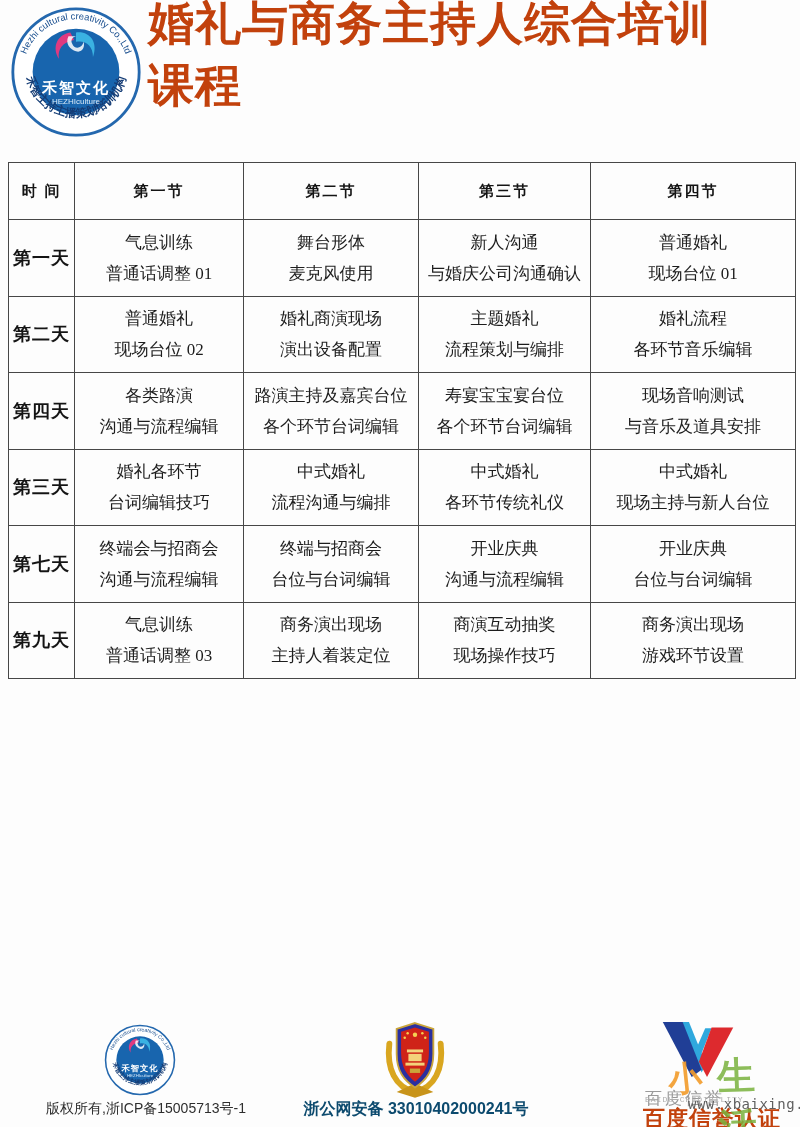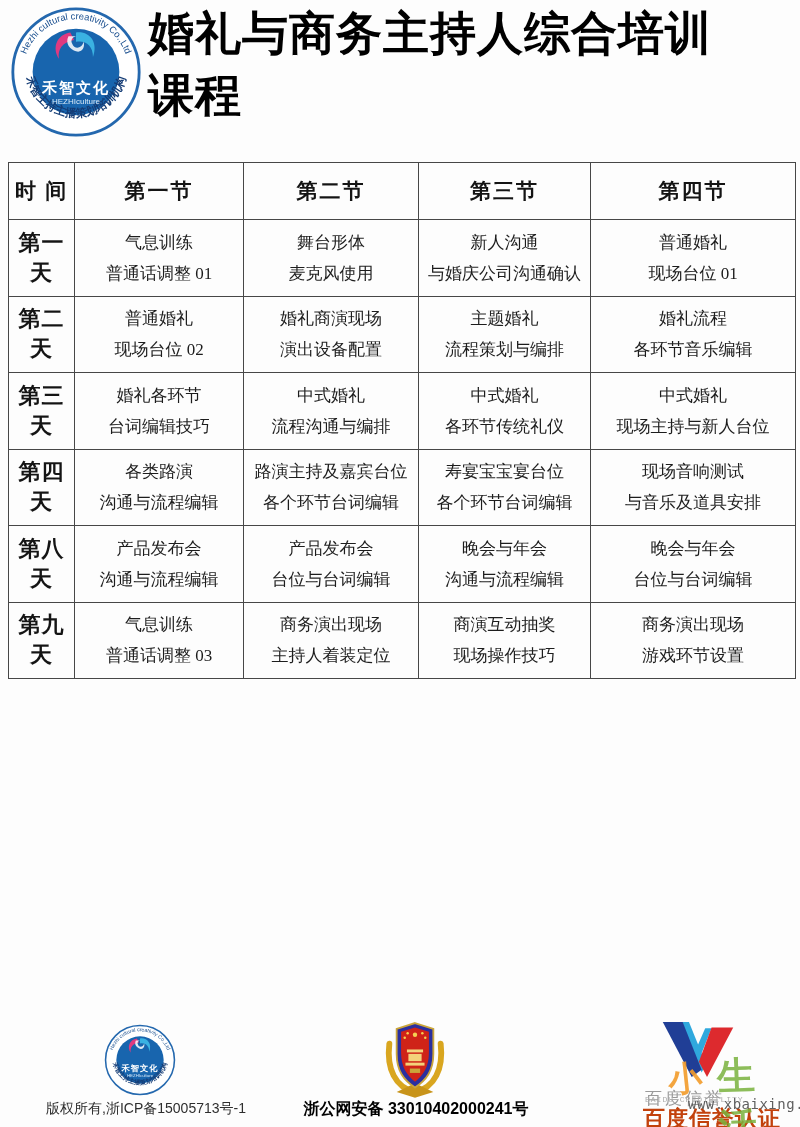--- a/index.html
+++ b/index.html
@@ -1,45 +1,45 @@
 <!DOCTYPE html>
 <html><head>
 <meta charset="utf-8">
 <style>
   html,body{margin:0;padding:0;}
   .page{position:relative;width:800px;height:1127px;background:#fdfdfd;overflow:hidden;
         font-family:"Liberation Serif","DejaVu Serif",serif;color:#1c1c1c;}
 
   
   .hz-logo{position:absolute;left:10px;top:6px;width:132px;height:132px;}
-  .page-title{position:absolute;left:148px;top:30px;width:600px;height:70px;
+  .page-title{position:absolute;left:148px;top:20px;width:600px;height:70px;
               display:flex;align-items:center;justify-content:center;
-              font-size:46px;font-weight:bold;color:#000000;letter-spacing:1px;
+              font-size:46px;font-weight:bold;color:#c2410c;letter-spacing:1px;
               font-family:"Liberation Serif","DejaVu Serif",serif;}
 
   
   table.schedule{position:absolute;left:8px;top:162px;width:787px;
                  border-collapse:collapse;table-layout:fixed;background:#fdfdfd;}
   table.schedule th,table.schedule td{border:1px solid #474747;padding:0;
                  text-align:center;vertical-align:middle;}
   table.schedule thead tr{height:57px;}
   table.schedule tbody tr{height:76.5px;}
-  .th-cell{font-size:21px;font-weight:600;letter-spacing:2px;color:#141414;margin-left:12px;}
-  .day{font-size:22px;font-weight:600;color:#141414;letter-spacing:1px;}
+  .th-cell{font-size:15px;font-weight:600;letter-spacing:2px;color:#141414;margin-left:12px;}
+  .day{font-size:18px;font-weight:600;color:#141414;letter-spacing:1px;}
   .cl{font-size:17px;line-height:31px;color:#1d1d1d;}
 
   
   .f-logo{position:absolute;left:104px;top:1024px;width:72px;height:72px;}
   .f-copy{position:absolute;left:24px;top:1100px;width:244px;text-align:center;
           font-family:"Liberation Sans","DejaVu Sans",sans-serif;
           font-size:14px;color:#2e2e2e;}
   .f-badge{position:absolute;left:382px;top:1018px;width:66px;height:82px;}
   .f-police{position:absolute;left:285px;top:1099px;width:262px;text-align:center;
           font-family:"Liberation Sans","DejaVu Sans",sans-serif;
-          font-size:16px;font-weight:bold;color:#000000;}
+          font-size:16px;font-weight:bold;color:#0c4a6e;}
   .baidu-v{position:absolute;left:654px;top:1022px;width:88px;height:56px;}
   .baidu-cn{position:absolute;left:645px;top:1075px;width:110px;
           font-family:"Liberation Sans","DejaVu Sans",sans-serif;
           font-size:17px;letter-spacing:3px;color:#9a9a9a;margin-top:12px;}
   .baidu-en{position:absolute;left:645px;top:1095px;width:130px;
           font-family:Liberation Mono, monospace;
           font-size:8px;letter-spacing:1px;color:#ababab;}
   .baidu-cert{position:absolute;left:643px;top:1104px;width:140px;
           font-family:"Liberation Sans","DejaVu Sans",sans-serif;
           font-size:22px;font-weight:bold;letter-spacing:1px;color:#c2410c;}
@@ -132,73 +132,73 @@
         <td>
             <div class="cl">主题婚礼</div>
             <div class="cl">流程策划与编排</div>
           </td>
         <td>
             <div class="cl">婚礼流程</div>
             <div class="cl">各环节音乐编辑</div>
           </td>
       </tr>
       <tr>
+        <td class="day">第四天</td>
+        <td>
+            <div class="cl">各类路演</div>
+            <div class="cl">沟通与流程编辑</div>
+          </td>
+        <td>
+            <div class="cl">路演主持及嘉宾台位</div>
+            <div class="cl">各个环节台词编辑</div>
+          </td>
+        <td>
+            <div class="cl">寿宴宝宝宴台位</div>
+            <div class="cl">各个环节台词编辑</div>
+          </td>
+        <td>
+            <div class="cl">现场音响测试</div>
+            <div class="cl">与音乐及道具安排</div>
+          </td>
+      </tr>
+      <tr>
         <td class="day">第三天</td>
         <td>
             <div class="cl">婚礼各环节</div>
             <div class="cl">台词编辑技巧</div>
           </td>
         <td>
             <div class="cl">中式婚礼</div>
             <div class="cl">流程沟通与编排</div>
           </td>
         <td>
             <div class="cl">中式婚礼</div>
             <div class="cl">各环节传统礼仪</div>
           </td>
         <td>
             <div class="cl">中式婚礼</div>
             <div class="cl">现场主持与新人台位</div>
           </td>
       </tr>
       <tr>
-        <td class="day">第四天</td>
-        <td>
-            <div class="cl">各类路演</div>
+        <td class="day">第七天</td>
+        <td>
+            <div class="cl">终端会与招商会</div>
             <div class="cl">沟通与流程编辑</div>
           </td>
         <td>
-            <div class="cl">路演主持及嘉宾台位</div>
-            <div class="cl">各个环节台词编辑</div>
-          </td>
-        <td>
-            <div class="cl">寿宴宝宝宴台位</div>
-            <div class="cl">各个环节台词编辑</div>
-          </td>
-        <td>
-            <div class="cl">现场音响测试</div>
-            <div class="cl">与音乐及道具安排</div>
-          </td>
-      </tr>
-      <tr>
-        <td class="day">第八天</td>
-        <td>
-            <div class="cl">产品发布会</div>
+            <div class="cl">终端与招商会</div>
+            <div class="cl">台位与台词编辑</div>
+          </td>
+        <td>
+            <div class="cl">开业庆典</div>
             <div class="cl">沟通与流程编辑</div>
           </td>
         <td>
-            <div class="cl">产品发布会</div>
-            <div class="cl">台位与台词编辑</div>
-          </td>
-        <td>
-            <div class="cl">晚会与年会</div>
-            <div class="cl">沟通与流程编辑</div>
-          </td>
-        <td>
-            <div class="cl">晚会与年会</div>
+            <div class="cl">开业庆典</div>
             <div class="cl">台位与台词编辑</div>
           </td>
       </tr>
       <tr>
         <td class="day">第九天</td>
         <td>
             <div class="cl">气息训练</div>
             <div class="cl">普通话调整 03</div>
           </td>
         <td>

